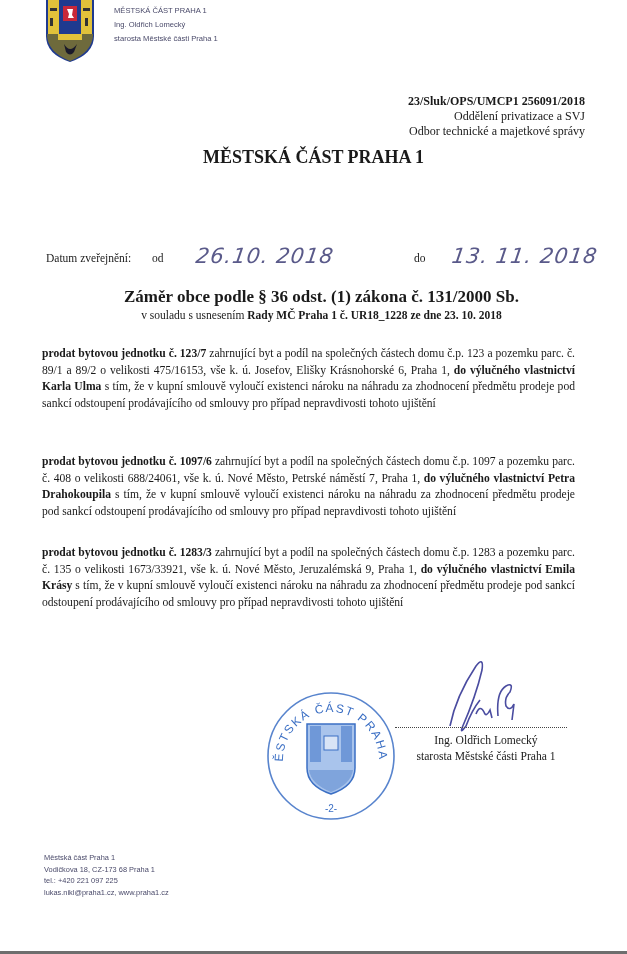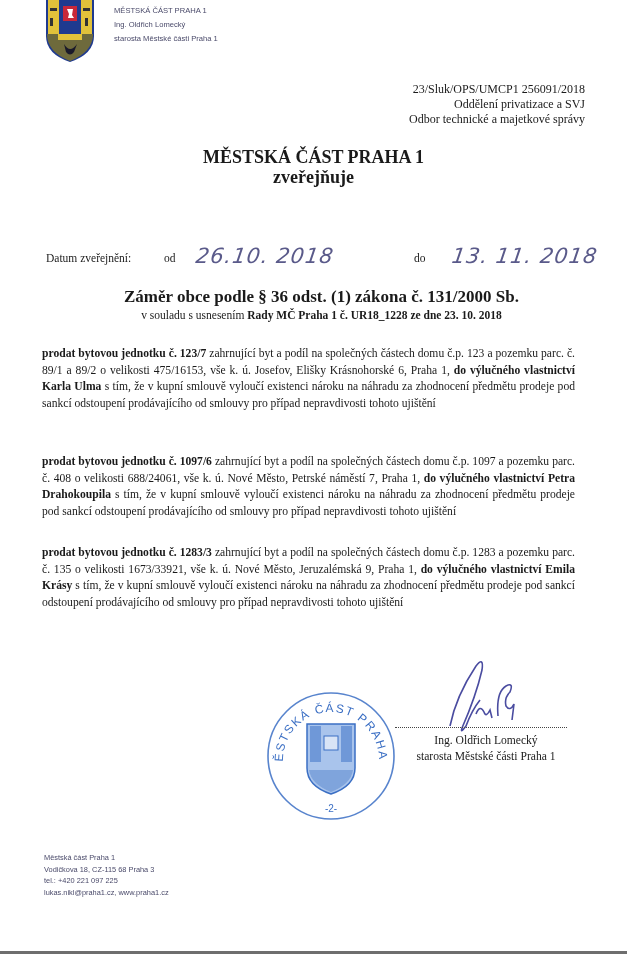--- a/index.html
+++ b/index.html
@@ -4,21 +4,21 @@
 <style>
   html, body { margin: 0; padding: 0; }
   body { width: 627px; height: 954px; background: #ffffff; position: relative; overflow: hidden; color: #1a1a1a; }
   .serif { font-family: "Liberation Serif", "DejaVu Serif", serif; }
   .sans { font-family: "Liberation Sans", "DejaVu Sans", sans-serif; }
 
   .crest { position: absolute; left: 44px; top: 0; width: 52px; height: 62px; }
   .letterhead { position: absolute; left: 114px; top: 4px; font-size: 7.6px; color: #4a4a6a; line-height: 14px; }
 
   .ref-block { position: absolute; right: 42px; top: 82px; text-align: right; font-size: 12px; line-height: 15px; }
-  .ref-block .ref-no { font-weight: normal; }
+  .ref-block .ref-no { font-weight: bold; margin-top: 12px; }
 
   .title-block { position: absolute; left: 0; width: 627px; top: 147px; text-align: center; font-weight: bold; font-size: 18px; line-height: 20px; }
 
   .dates { position: absolute; top: 245px; left: 0; width: 609px; height: 30px; font-size: 11.5px; }
   .dates .lbl { position: absolute; top: 7px; }
   .dates .hand { position: absolute; top: -1px; font-family: "DejaVu Sans", sans-serif; font-style: italic; font-size: 21px; color: #5a5a8a; letter-spacing: 1px; font-weight: 200; transform: skewX(-8deg); }
 
   .intent { position: absolute; left: 0; width: 627px; top: 287px; text-align: center; padding-left: 8px; }
   .intent .h { font-weight: bold; font-size: 17px; line-height: 20px; }
   .intent .sub { font-size: 11.5px; line-height: 16px; }
@@ -60,26 +60,25 @@
 </div>
 
 <div class="ref-block serif">
   <div class="ref-no">23/Sluk/OPS/UMCP1 256091/2018</div>
   <div>Oddělení privatizace a SVJ</div>
   <div>Odbor technické a majetkové správy</div>
 </div>
 
 <div class="title-block serif">
   <div>MĚSTSKÁ ČÁST PRAHA 1</div>
-  <div>zveřejňuje</div>
 </div>
 
 <div class="dates serif">
   <span class="lbl" style="left:46px">Datum zveřejnění:</span>
-  <span class="lbl" style="left:164px">od</span>
+  <span class="lbl" style="left:152px">od</span>
   <span class="hand" style="left:196px">26.10. 2018</span>
   <span class="lbl" style="left:414px">do</span>
   <span class="hand" style="left:452px">13. 11. 2018</span>
 </div>
 
 <div class="intent serif">
   <div class="h">Záměr obce podle § 36 odst. (1) zákona č. 131/2000 Sb.</div>
   <div class="sub"><span>v souladu s usnesením </span><b>Rady MČ Praha 1 č. UR18_1228 ze dne 23. 10. 2018</b></div>
 </div>
 
@@ -112,18 +111,18 @@
 </svg>
 
 <div class="sig-line"></div>
 <div class="signer serif">
   <div>Ing. Oldřich Lomecký</div>
   <div>starosta Městské části Praha 1</div>
 </div>
 
 <div class="footer sans">
   <div>Městská část Praha 1</div>
-  <div>Vodičkova 18, CZ-115 68 Praha 3</div>
+  <div>Vodičkova 18, CZ-173 68 Praha 1</div>
   <div>tel.: +420 221 097 225</div>
   <div>lukas.nikl@praha1.cz, www.praha1.cz</div>
 </div>
 
 <div class="bottom-bar"></div>
 
 </body></html>

